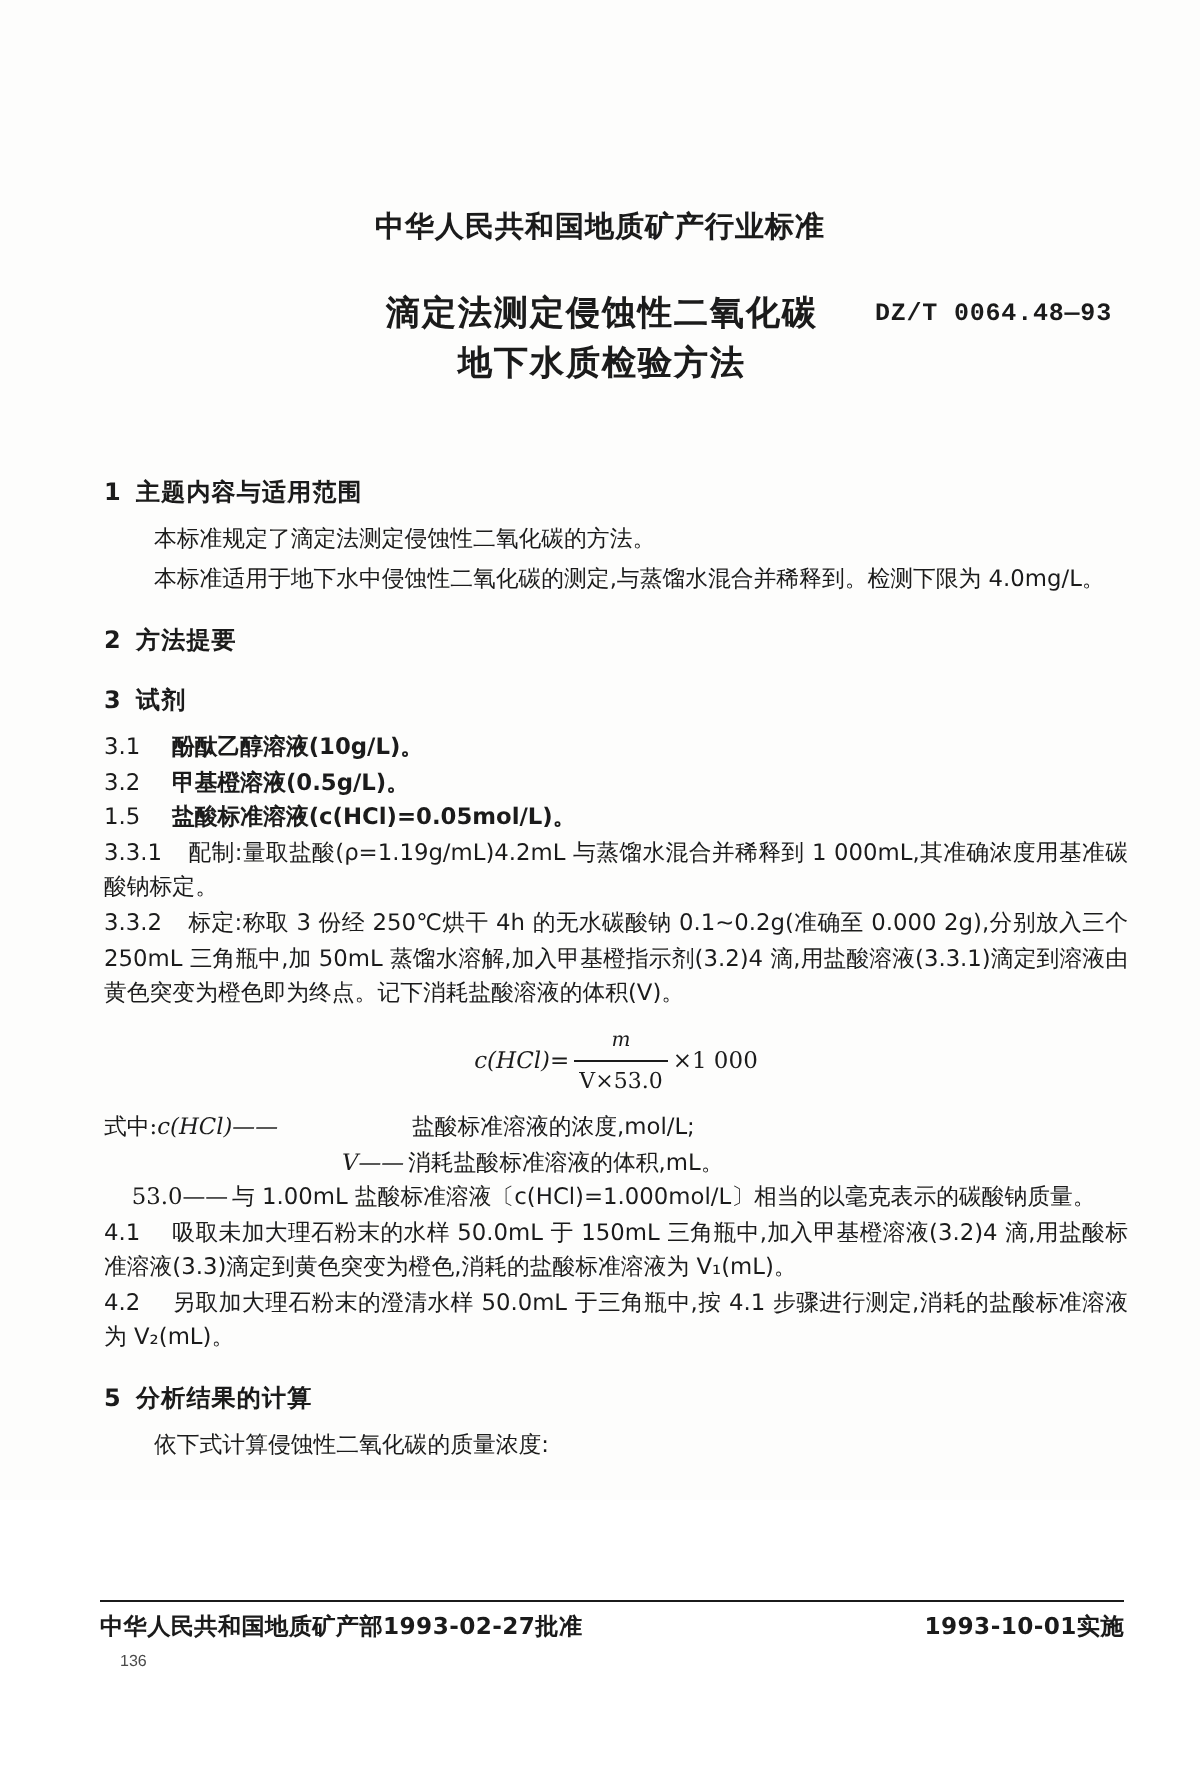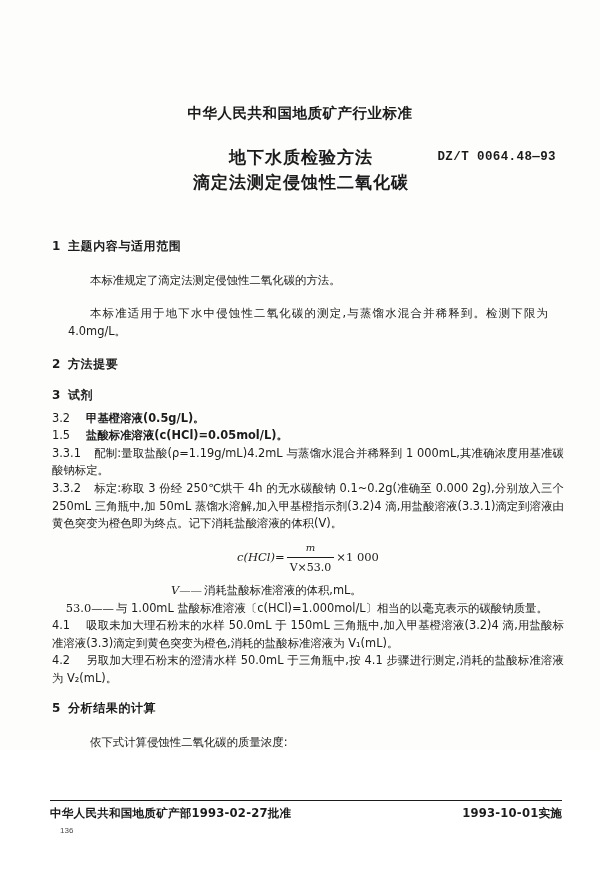--- a/index.html
+++ b/index.html
@@ -71,21 +71,21 @@
     font-size: 12px;
     margin-top: 13px;
     margin-bottom: 5px;
     letter-spacing: 0.6px;
   }
   .h2:first-child { margin-top: 0; }
   .h2 .num { display: inline-block; min-width: 16px; }
   .para {
     text-indent: 22px;
     text-align: justify;
-    margin: 16px;
+    margin: 3px;
   }
   .clause {
     margin: 0;
     text-align: justify;
   }
   .clause .cnum {
     font-weight: normal;
     display: inline-block;
     min-width: 34px;
   }
@@ -158,58 +158,62 @@
   }
 </style>
 </head>
 <body>
 
 <div class="page">
 
   <div class="masthead">中华人民共和国地质矿产行业标准</div>
 
   <div class="title-block">
+    <div class="doc-title">滴定法测定侵蚀性二氧化碳</div>
     <div class="doc-title">地下水质检验方法</div>
-    <div class="doc-title">滴定法测定侵蚀性二氧化碳</div>
     <div class="std-no">DZ/T 0064.48—93</div>
   </div>
 
   <div class="content">
 
     <div class="h2">
       <span class="num">1</span><span>主题内容与适用范围</span>
     </div>
     <p class="para">本标准规定了滴定法测定侵蚀性二氧化碳的方法。</p>
     <p class="para">本标准适用于地下水中侵蚀性二氧化碳的测定,与蒸馏水混合并稀释到。检测下限为 4.0mg/L。</p>
 
     <div class="h2">
       <span class="num">2</span><span>方法提要</span>
     </div>
 
     <div class="h2">
       <span class="num">3</span><span>试剂</span>
     </div>
     <p class="clause">
+      <span class="cnum">3.1</span><span class="ctext">酚酞乙醇溶液(10g/L)。</span>
+    </p>
+    <p class="clause">
       <span class="cnum">3.2</span><span class="ctext">甲基橙溶液(0.5g/L)。</span>
     </p>
     <p class="clause">
       <span class="cnum">1.5</span><span class="ctext">盐酸标准溶液(c(HCl)=0.05mol/L)。</span>
     </p>
     <p class="clause">
       <span class="cnum wide">3.3.1</span><span>配制:量取盐酸(ρ=1.19g/mL)4.2mL 与蒸馏水混合并稀释到 1 000mL,其准确浓度用基准碳酸钠标定。</span>
     </p>
     <p class="clause">
       <span class="cnum wide">3.3.2</span><span>标定:称取 3 份经 250℃烘干 4h 的无水碳酸钠 0.1~0.2g(准确至 0.000 2g),分别放入三个 250mL 三角瓶中,加 50mL 蒸馏水溶解,加入甲基橙指示剂(3.2)4 滴,用盐酸溶液(3.3.1)滴定到溶液由黄色突变为橙色即为终点。记下消耗盐酸溶液的体积(V)。</span>
     </p>
 
     <div class="formula">
       <span class="ital">c(HCl)=</span><span class="frac"><span class="top">m</span><span class="bot">V×53.0</span></span><span>×1 000</span>
     </div>
 
     <div class="deflist">
+      <span class="defrow first"><span class="sym"><span>式中:</span><span class="ital">c(HCl)——</span></span><span>盐酸标准溶液的浓度,mol/L;</span></span>
       <span class="defrow"><span class="sym ital">V——</span><span>消耗盐酸标准溶液的体积,mL。</span></span>
       <span class="defrow last"><span class="sym">53.0——</span><span>与 1.00mL 盐酸标准溶液〔c(HCl)=1.000mol/L〕相当的以毫克表示的碳酸钠质量。</span></span>
     </div>
 
     <p class="clause">
       <span class="cnum">4.1</span><span>吸取未加大理石粉末的水样 50.0mL 于 150mL 三角瓶中,加入甲基橙溶液(3.2)4 滴,用盐酸标准溶液(3.3)滴定到黄色突变为橙色,消耗的盐酸标准溶液为 V₁(mL)。</span>
     </p>
     <p class="clause">
       <span class="cnum">4.2</span><span>另取加大理石粉末的澄清水样 50.0mL 于三角瓶中,按 4.1 步骤进行测定,消耗的盐酸标准溶液为 V₂(mL)。</span>
     </p>

